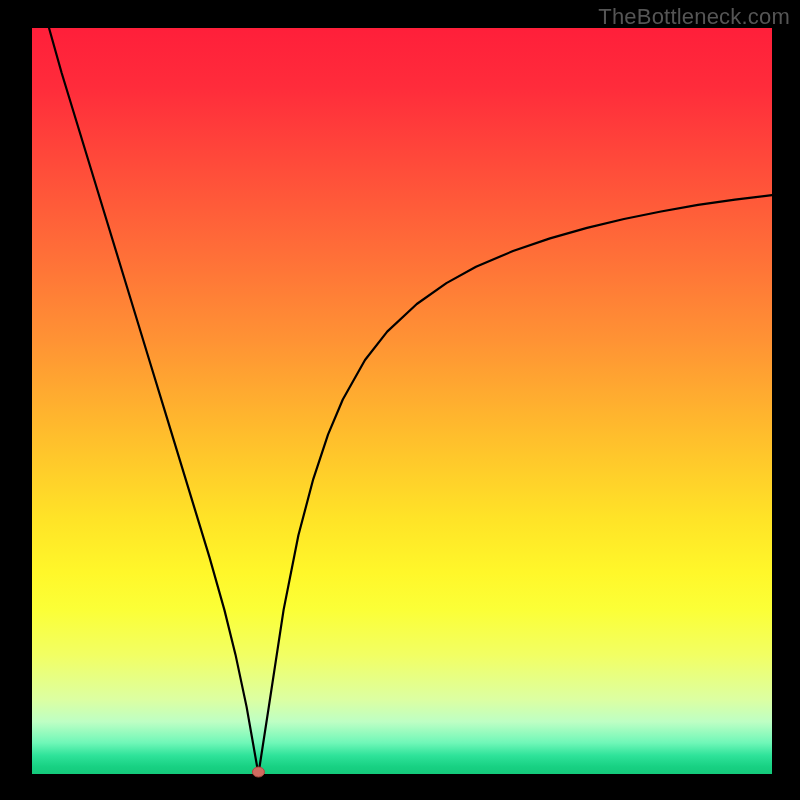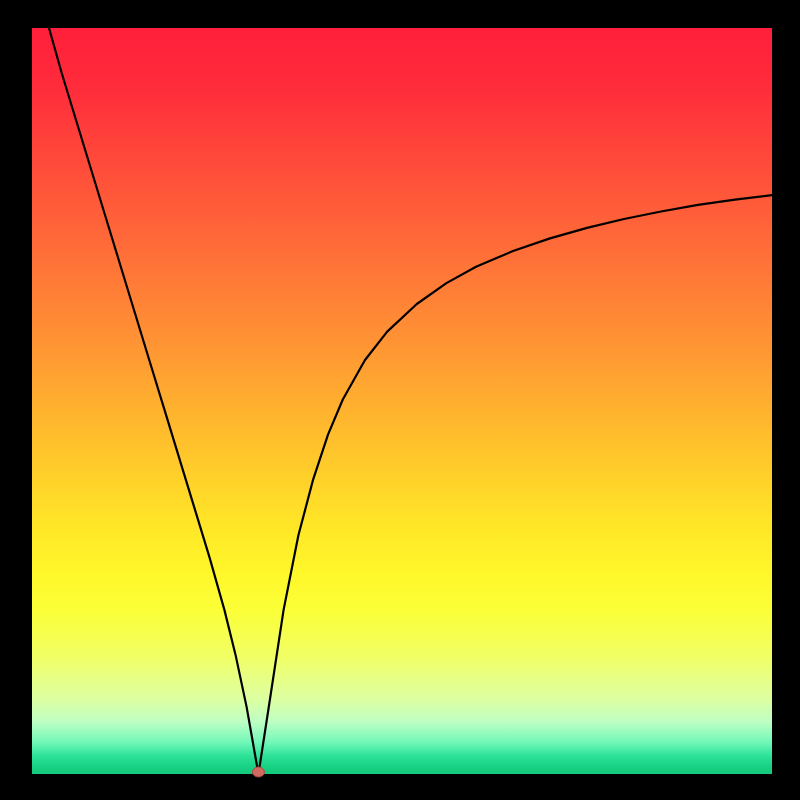--- a/index.html
+++ b/index.html
@@ -42,20 +42,21 @@
   .marker {
     fill: #d06a60;
     stroke: #b04a40;
     stroke-width: 1;
   }
 </style>
 </head>
 <body>
 
 <div class="outer">
+  <div class="watermark">TheBottleneck.com</div>
 
   <svg id="chart-svg" width="800" height="800" viewBox="0 0 800 800">
     <defs>
       <linearGradient id="bg-grad" x1="0" y1="0" x2="0" y2="1">
           <stop offset="0%" stop-color="#ff1f3a"></stop>
           <stop offset="8%" stop-color="#ff2c3b"></stop>
           <stop offset="18%" stop-color="#ff4a3a"></stop>
           <stop offset="30%" stop-color="#ff6e38"></stop>
           <stop offset="42%" stop-color="#ff9334"></stop>
           <stop offset="55.00000000000001%" stop-color="#ffbf2c"></stop>

